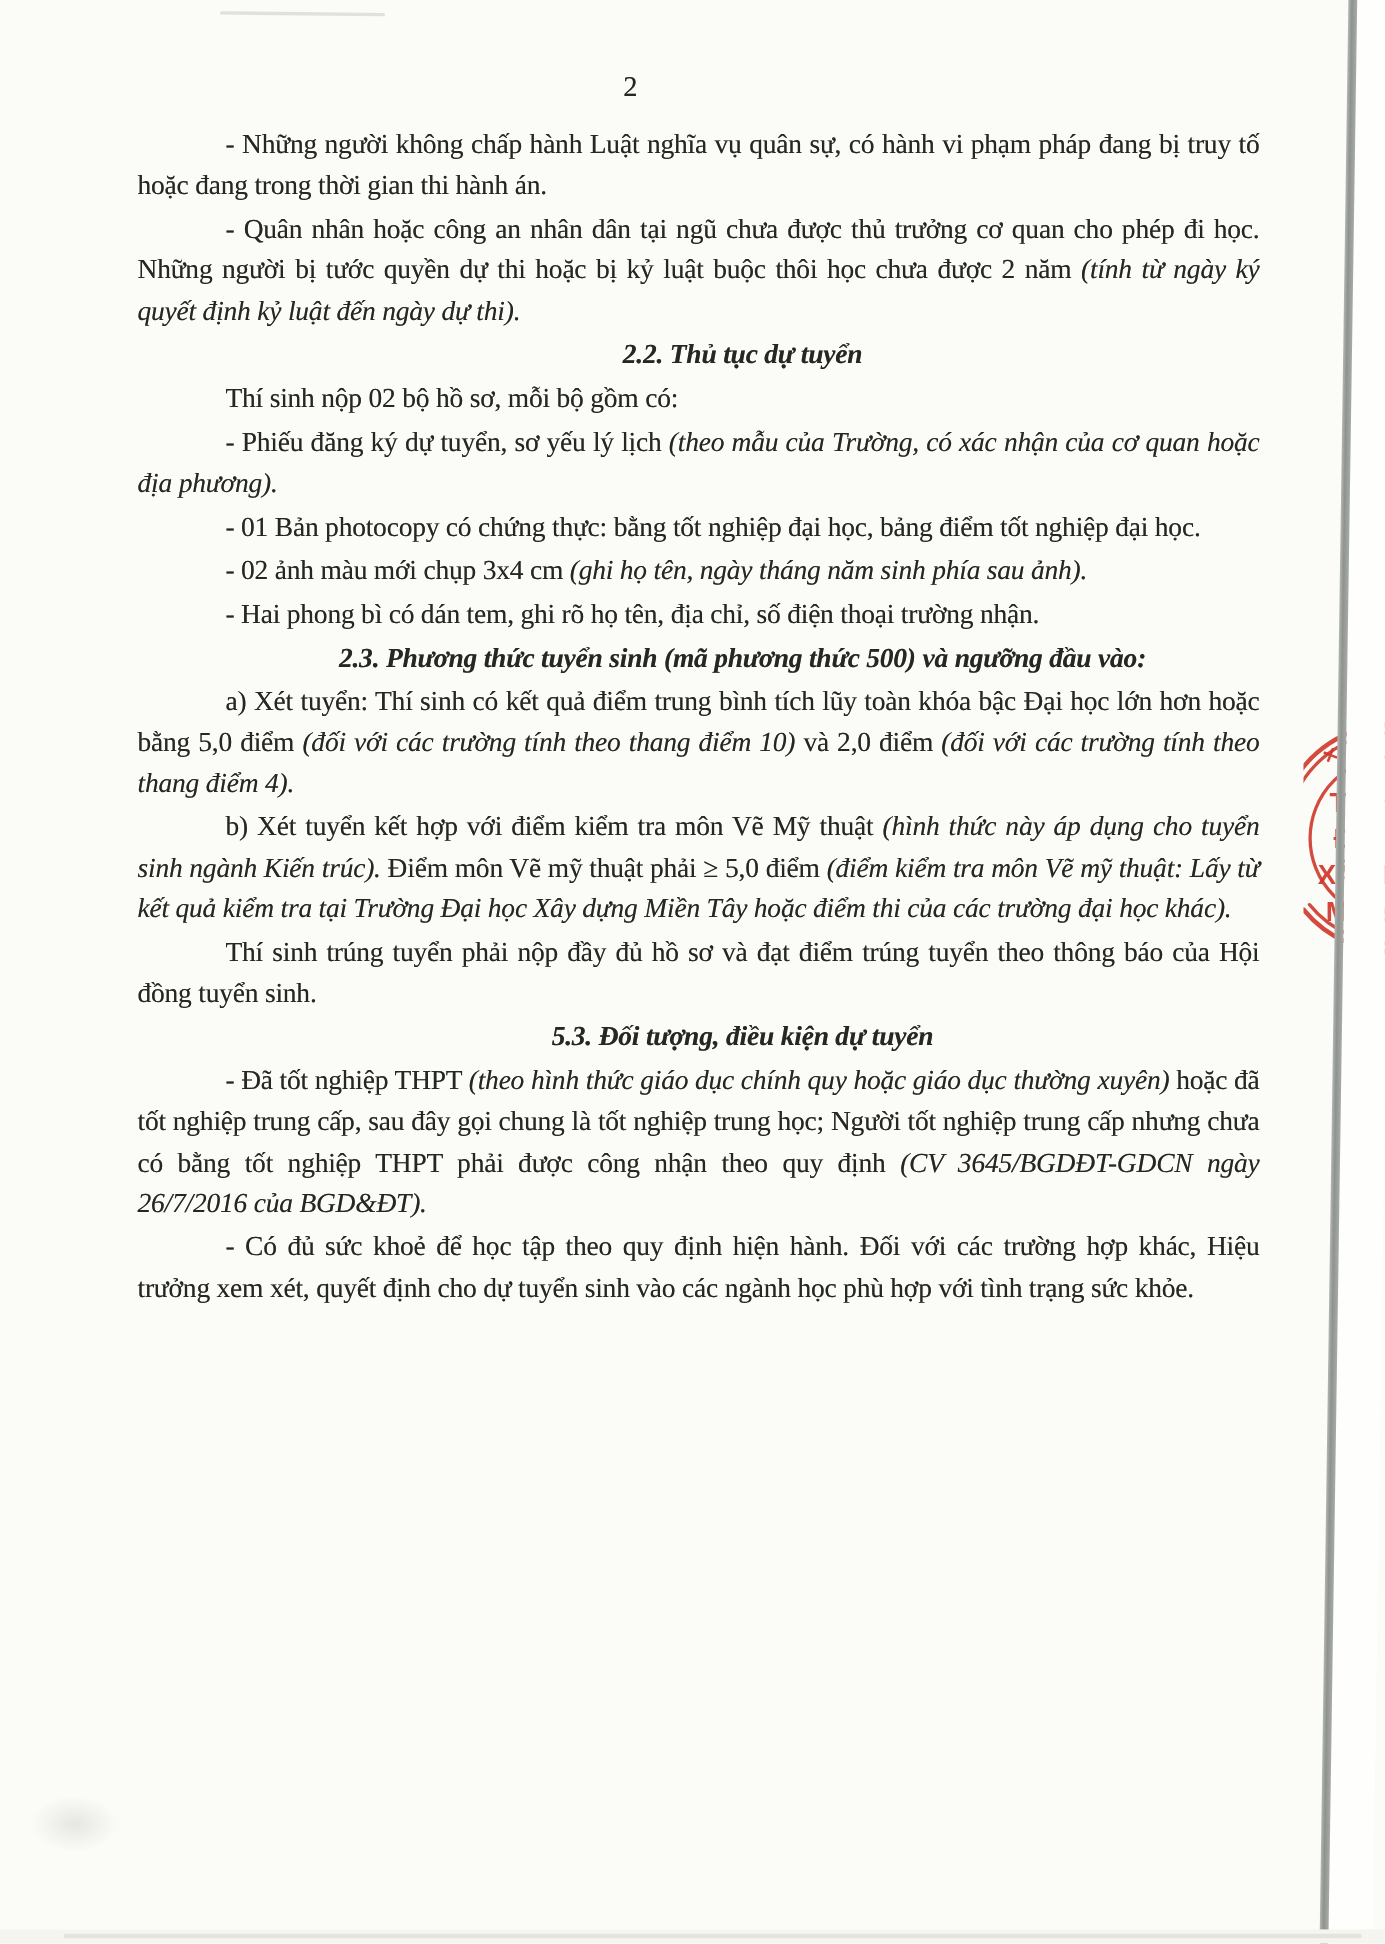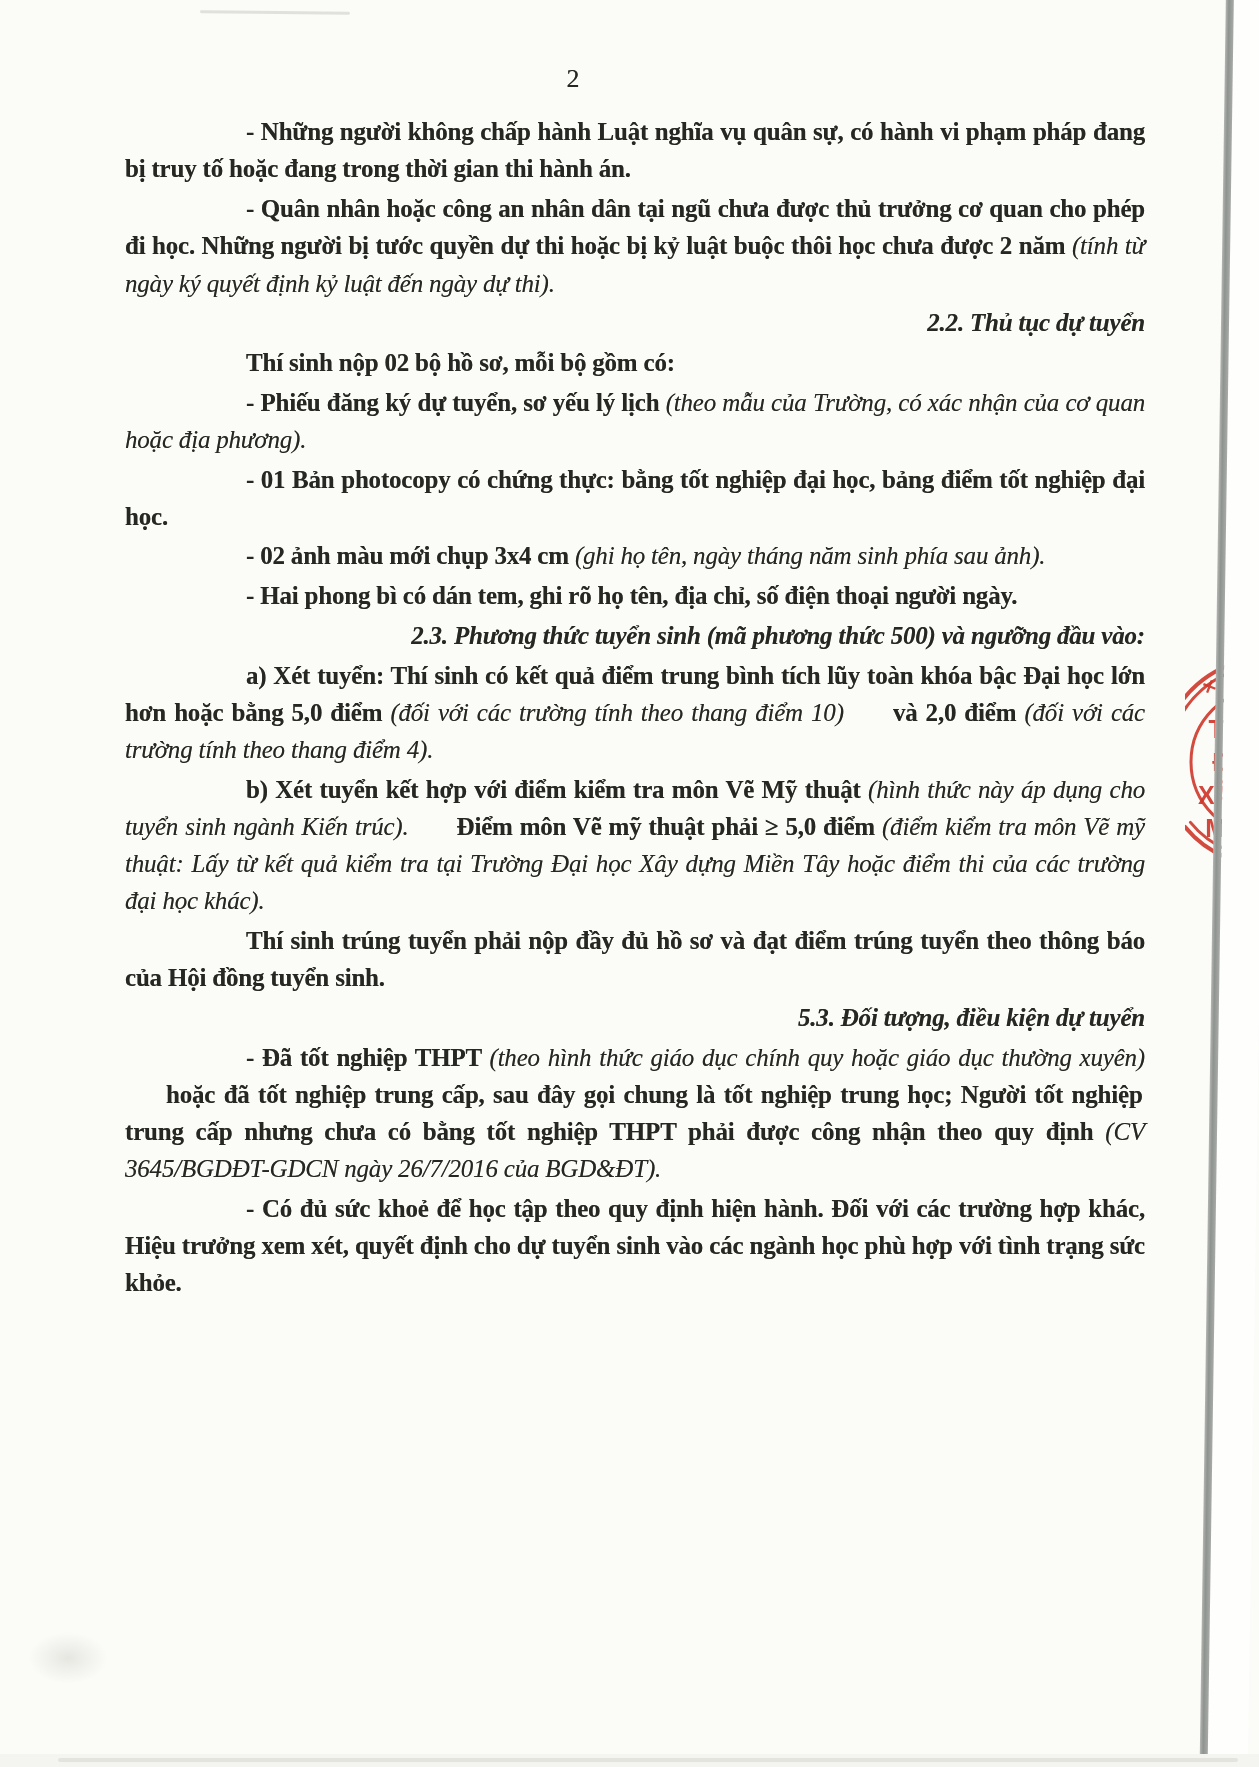--- a/index.html
+++ b/index.html
@@ -16,22 +16,22 @@
     color:#262622;font-size:25px;line-height:37.2px;letter-spacing:-0.2px;
     text-shadow:0 0 0.5px rgba(45,45,40,0.55);
   }
   .page-number{
     text-align:center;transform:translateX(-62px);
     margin:0 0 16px 0;font-size:26px;
   }
   .para{
     margin:0 0 2.5px 0;text-indent:80px;text-align:justify;
   }
-  .para.heading{text-align:right;}
-  .run-n{font-style:normal;font-weight:bold;margin-left:41px;}
+  .para.heading{text-align:center;}
+  .run-n{font-style:normal;font-weight:normal;}
   .run-i{font-style:italic;}
   .run-b{font-weight:bold;}
   .run-bi{font-weight:bold;font-style:italic;}
 
   
   .scan-edge-right{
     position:absolute;left:1226px;top:-12px;width:8px;height:1810px;
     background:linear-gradient(to right,#b3b6b2,#8f938f 40%,#a7aaa6);
     transform:rotate(0.85deg);transform-origin:top left;
   }
@@ -69,21 +69,21 @@
   <div class="content">
     <p class="page-number">2</p>
     <div>
         <p class="para body"><span class="run-n">- Những người không chấp hành Luật nghĩa vụ quân sự, có hành vi phạm pháp đang bị truy tố hoặc đang trong thời gian thi hành án.</span></p>
         <p class="para body"><span class="run-n">- Quân nhân hoặc công an nhân dân tại ngũ chưa được thủ trưởng cơ quan cho phép đi học. Những người bị tước quyền dự thi hoặc bị kỷ luật buộc thôi học chưa được 2 năm </span><span class="run-i">(tính từ ngày ký quyết định kỷ luật đến ngày dự thi).</span></p>
         <p class="para heading"><span class="run-bi">2.2. Thủ tục dự tuyển</span></p>
         <p class="para body"><span class="run-n">Thí sinh nộp 02 bộ hồ sơ, mỗi bộ gồm có:</span></p>
         <p class="para body"><span class="run-n">- Phiếu đăng ký dự tuyển, sơ yếu lý lịch </span><span class="run-i">(theo mẫu của Trường, có xác nhận của cơ quan hoặc địa phương).</span></p>
         <p class="para body"><span class="run-n">- 01 Bản photocopy có chứng thực: bằng tốt nghiệp đại học, bảng điểm tốt nghiệp đại học.</span></p>
         <p class="para body"><span class="run-n">- 02 ảnh màu mới chụp 3x4 cm </span><span class="run-i">(ghi họ tên, ngày tháng năm sinh phía sau ảnh).</span></p>
-        <p class="para body"><span class="run-n">- Hai phong bì có dán tem, ghi rõ họ tên, địa chỉ, số điện thoại người ngày.</span></p>
+        <p class="para body"><span class="run-n">- Hai phong bì có dán tem, ghi rõ họ tên, địa chỉ, số điện thoại trường nhận.</span></p>
         <p class="para heading"><span class="run-bi">2.3. Phương thức tuyển sinh (mã phương thức 500) và ngưỡng đầu vào:</span></p>
         <p class="para body"><span class="run-n">a) Xét tuyển: Thí sinh có kết quả điểm trung bình tích lũy toàn khóa bậc Đại học lớn hơn hoặc bằng 5,0 điểm </span><span class="run-i">(đối với các trường tính theo thang điểm 10)</span><span class="run-n"> và 2,0 điểm </span><span class="run-i">(đối với các trường tính theo thang điểm 4).</span></p>
         <p class="para body"><span class="run-n">b) Xét tuyển kết hợp với điểm kiểm tra môn Vẽ Mỹ thuật </span><span class="run-i">(hình thức này áp dụng cho tuyển sinh ngành Kiến trúc).</span><span class="run-n"> Điểm môn Vẽ mỹ thuật phải ≥ 5,0 điểm </span><span class="run-i">(điểm kiểm tra môn Vẽ mỹ thuật: Lấy từ kết quả kiểm tra tại Trường Đại học Xây dựng Miền Tây hoặc điểm thi của các trường đại học khác).</span></p>
         <p class="para body"><span class="run-n">Thí sinh trúng tuyển phải nộp đầy đủ hồ sơ và đạt điểm trúng tuyển theo thông báo của Hội đồng tuyển sinh.</span></p>
         <p class="para heading"><span class="run-bi">5.3. Đối tượng, điều kiện dự tuyển</span></p>
         <p class="para body"><span class="run-n">- Đã tốt nghiệp THPT </span><span class="run-i">(theo hình thức giáo dục chính quy hoặc giáo dục thường xuyên)</span><span class="run-n"> hoặc đã tốt nghiệp trung cấp, sau đây gọi chung là tốt nghiệp trung học; Người tốt nghiệp trung cấp nhưng chưa có bằng tốt nghiệp THPT phải được công nhận theo quy định </span><span class="run-i">(CV 3645/BGDĐT-GDCN ngày 26/7/2016 của BGD&amp;ĐT).</span></p>
         <p class="para body"><span class="run-n">- Có đủ sức khoẻ để học tập theo quy định hiện hành. Đối với các trường hợp khác, Hiệu trưởng xem xét, quyết định cho dự tuyển sinh vào các ngành học phù hợp với tình trạng sức khỏe.</span></p>
       </div>
   </div>
 

